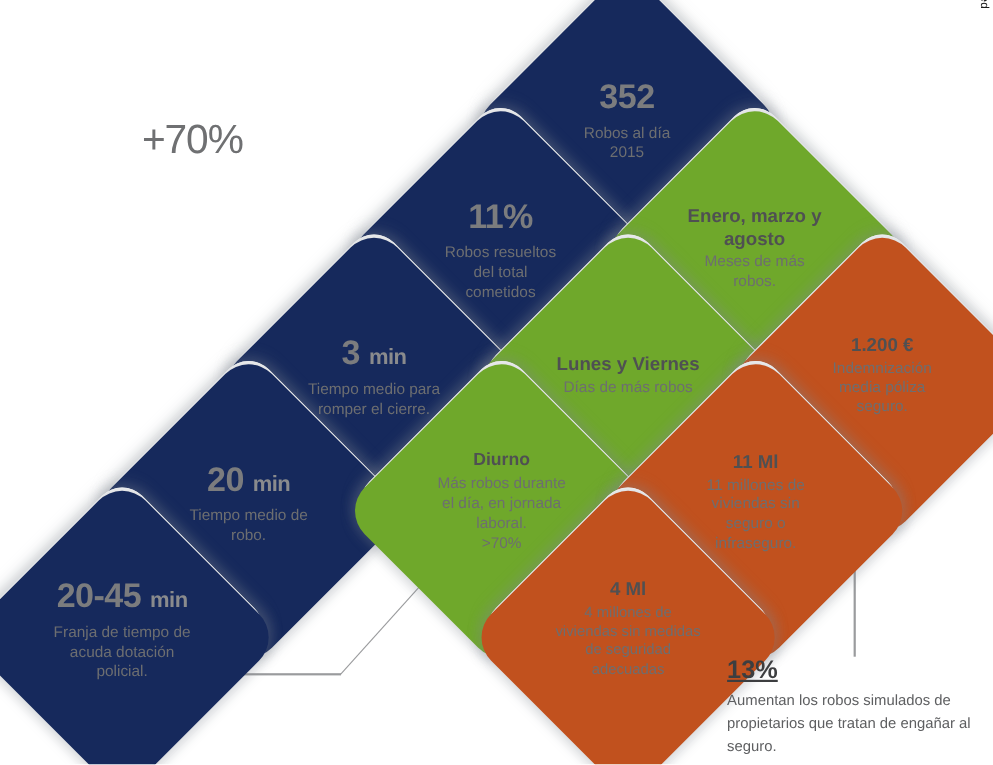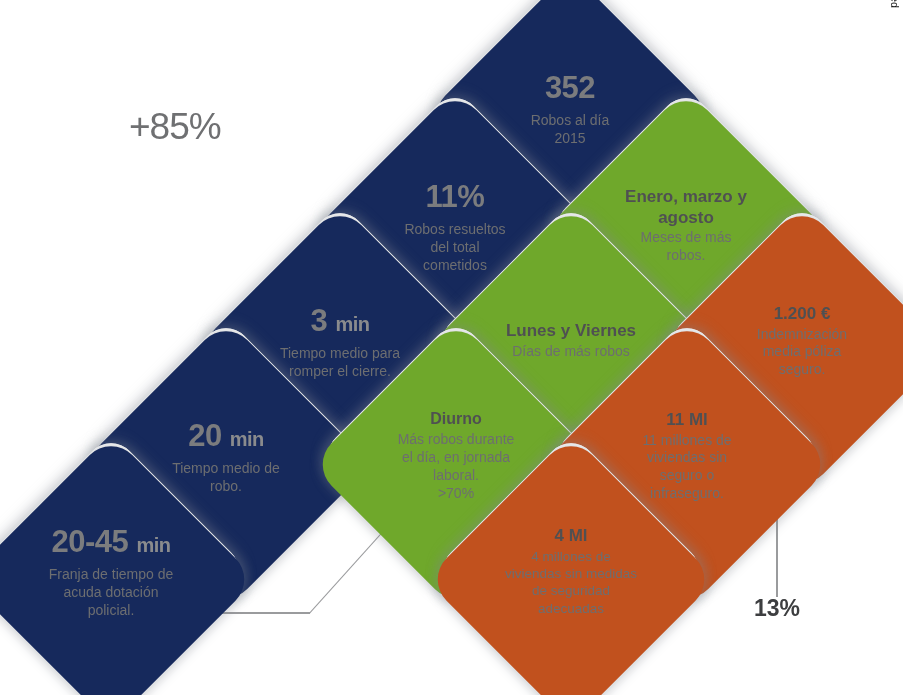--- a/index.html
+++ b/index.html
@@ -110,23 +110,24 @@
   }
   .callout .desc {
     font-size: 13.5px;
     color: #6d6e70;
     line-height: 1.45;
   }
   .callout-bottom .pct {
     font-size: 23px;
     font-weight: bold;
     color: #3d3e40;
-    text-align: center;
+    text-align: left;
     margin-bottom: 7px;
     letter-spacing: 0;
+    text-decoration: underline;
   }
   .callout-bottom .desc {
     font-size: 13.5px;
     color: #5e5f61;
     line-height: 1.55;
     text-align: left;
   }
 
   
   .conn {
@@ -272,22 +273,23 @@
     <div class="inner">
       <div class="big-dark">4 Ml</div>
       <div class="body-sm">4 millones de</div>
       <div class="body-sm">viviendas sin medidas</div>
       <div class="body-sm">de seguridad</div>
       <div class="body-sm">adecuadas</div>
     </div>
   </div>
 
   <div class="callout" style="left:129px; top:108px; width:205px;">
-    <div class="pct">+85%</div>
+    <div class="pct">+70%</div>
   </div>
 
   <div class="callout callout-bottom" style="left:661px; top:597px; width:232px;">
     <div class="pct">13%</div>
+    <div class="desc">Aumentan los robos simulados de propietarios que tratan de engañar al seguro.</div>
   </div>
 
   <div class="copyright">©Ángel Olleros \ All rights reserved</div>
 
 </div>
 
 </body></html>

